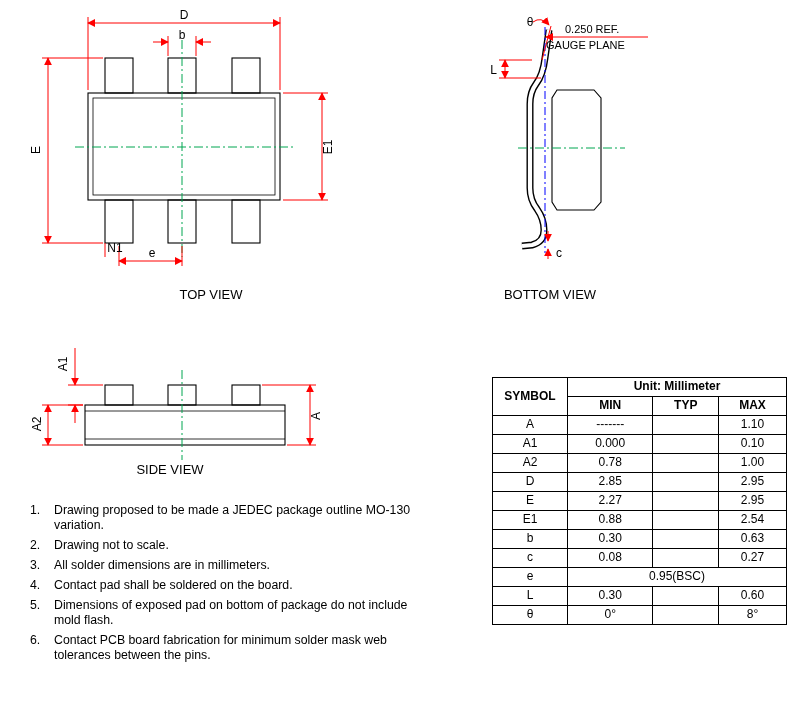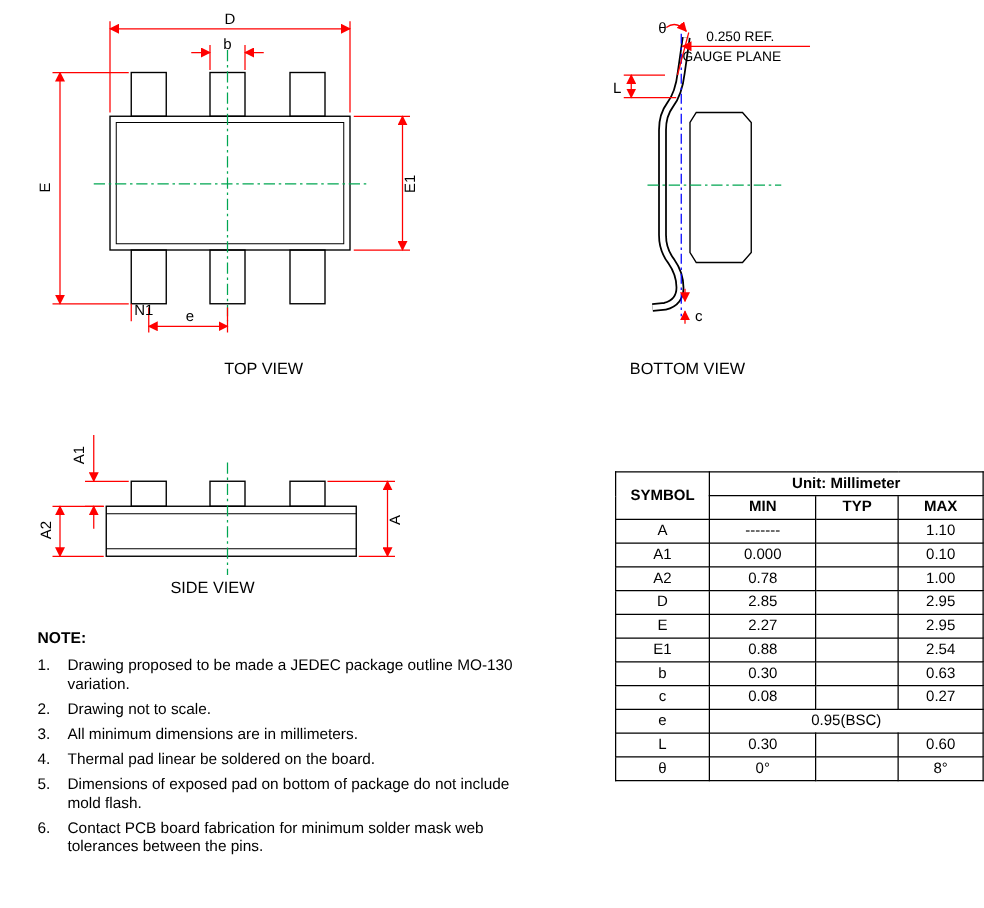--- a/index.html
+++ b/index.html
@@ -260,36 +260,35 @@
     <tr>
       <td>θ</td>
       <td>0°</td>
       <td></td>
       <td>8°</td>
     </tr>
   </tbody>
 </table>
 
 <div class="notes">
-  <div class="notes-title">NOTE:</div>
   <div class="note-item">
     <span class="note-num">1.</span>
     <span class="note-text">Drawing proposed to be made a JEDEC package outline MO-130 variation.</span>
   </div>
   <div class="note-item">
     <span class="note-num">2.</span>
     <span class="note-text">Drawing not to scale.</span>
   </div>
   <div class="note-item">
     <span class="note-num">3.</span>
-    <span class="note-text">All minimum dimensions are in millimeters.</span>
+    <span class="note-text">All solder dimensions are in millimeters.</span>
   </div>
   <div class="note-item">
     <span class="note-num">4.</span>
-    <span class="note-text">Thermal pad linear be soldered on the board.</span>
+    <span class="note-text">Contact pad shall be soldered on the board.</span>
   </div>
   <div class="note-item">
     <span class="note-num">5.</span>
     <span class="note-text">Dimensions of exposed pad on bottom of package do not include mold flash.</span>
   </div>
   <div class="note-item">
     <span class="note-num">6.</span>
     <span class="note-text">Contact PCB board fabrication for minimum solder mask web tolerances between the pins.</span>
   </div>
 </div>

